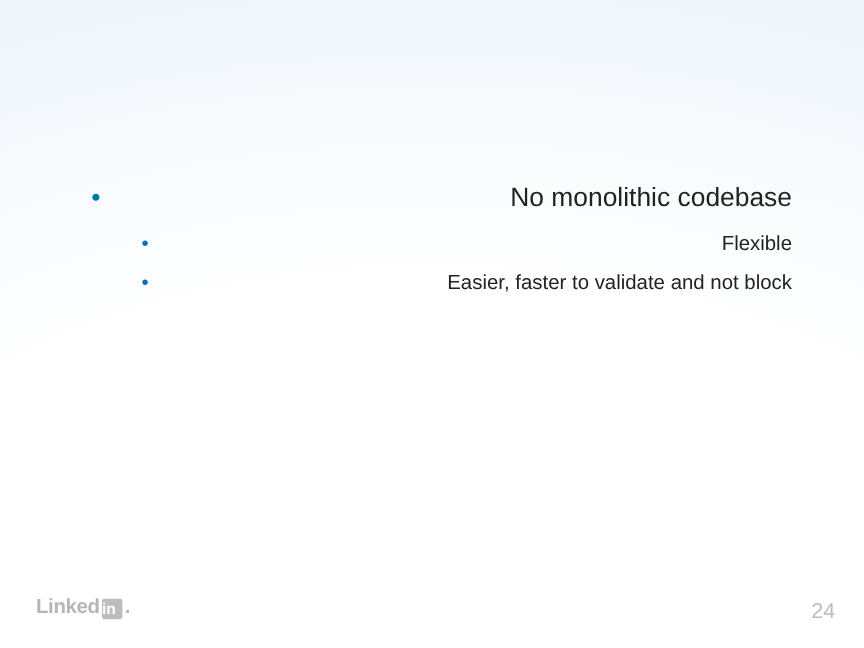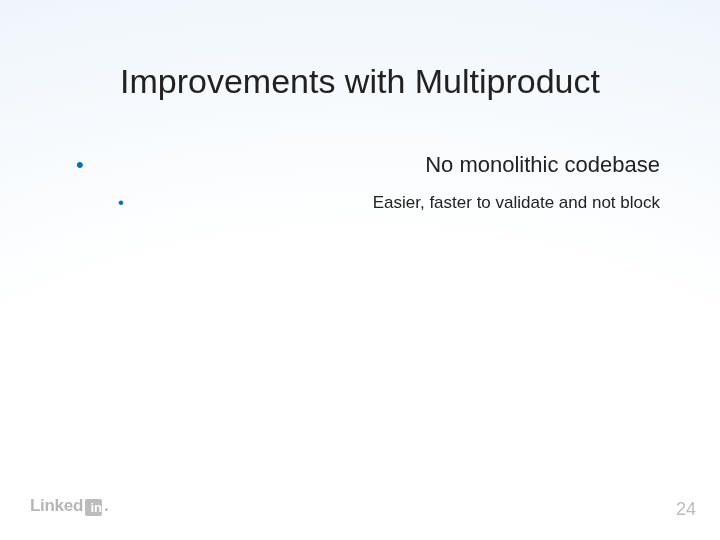--- a/index.html
+++ b/index.html
@@ -95,21 +95,21 @@
     letter-spacing: -0.3px;
     margin-right: 1px;
   }
   .logo-box {
     width: 17px;
     height: 17px;
     background: #bcbcbc;
     border-radius: 2px;
     display: inline-flex;
     align-items: center;
-    justify-content: flex-end;
+    justify-content: flex-start;
     margin-left: 1px;
     position: relative;
     top: 1px;
   }
   .logo-box-inner {
     color: #fff;
     font-weight: 700;
     font-size: 13px;
     font-family: Arial, Helvetica, sans-serif;
     line-height: 1;
@@ -126,27 +126,29 @@
     bottom: 20px;
     font-size: 18px;
     color: #bcbcbc;
   }
 </style>
 </head>
 <body>
 
 <div class="slide">
 
-  <div class="title">Improvements with Multiproduct</div>
 
   <div class="body">
     <ul class="lvl1">
       <li>
         <span>No monolithic codebase</span>
         <ul class="lvl2">
+          <li>
+            <span>Flexible</span>
+          </li>
           <li>
             <span>Easier, faster to validate and not block</span>
           </li>
         </ul>
       </li>
     </ul>
   </div>
 
   <div class="footer-logo">
     <span class="logo-text">Linked</span>

